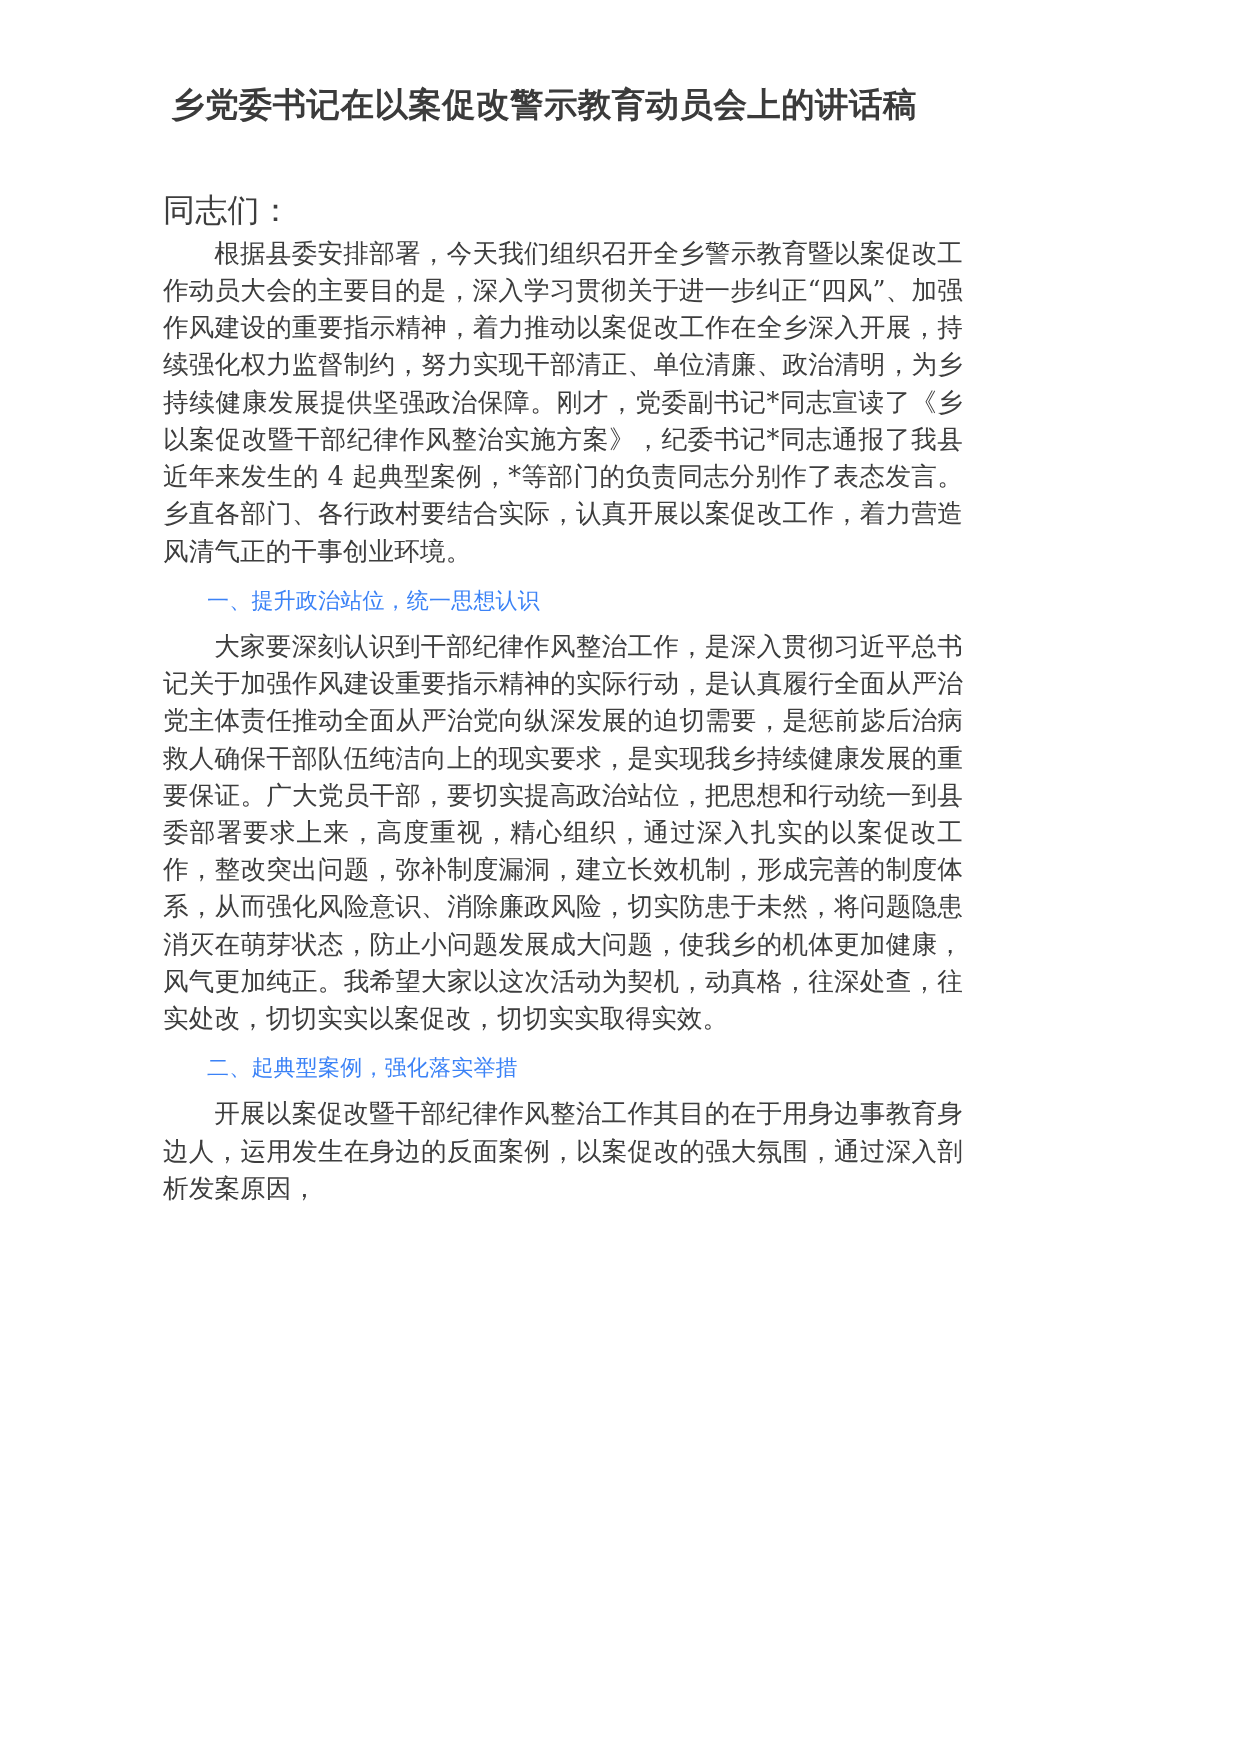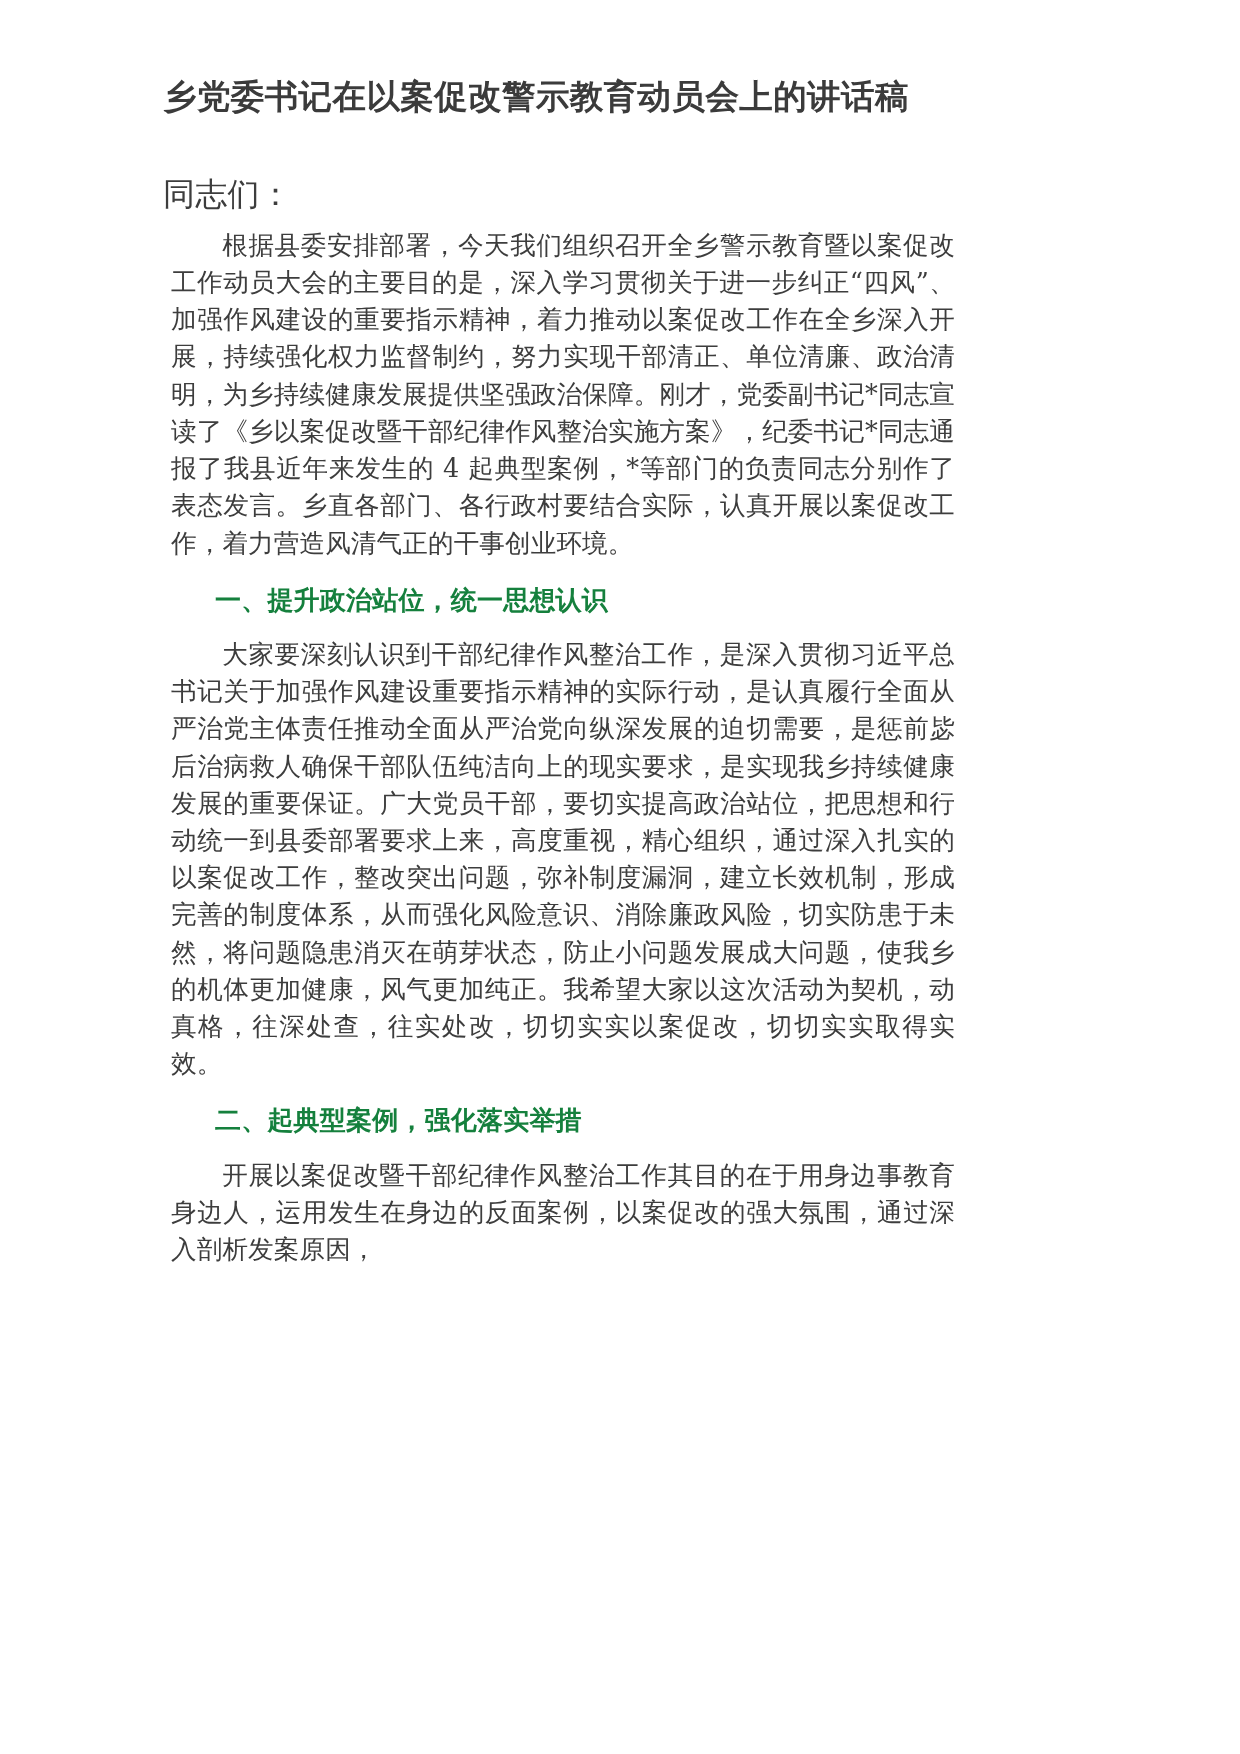--- a/index.html
+++ b/index.html
@@ -23,52 +23,52 @@
     width: 800px;
   }
   .doc-title {
     font-family: "DejaVu Sans", "Liberation Sans", sans-serif;
     font-weight: bold;
     font-size: 33.5px;
     line-height: 1.25;
     color: #3b3b3b;
     letter-spacing: 0.4px;
     text-align: left;
-    margin: 0;
+    margin: 8px;
     padding-top: 76px;
     white-space: nowrap;
   }
   .salutation {
     font-family: "DejaVu Serif", "Liberation Serif", serif;
     font-size: 32px;
     line-height: 1.0;
     color: #3d3d3d;
     margin: 0;
     padding-top: 60px;
     letter-spacing: 0.2px;
   }
   p.body-para {
     font-family: "DejaVu Serif", "Liberation Serif", serif;
     font-size: 25.6px;
     line-height: 37.2px;
     color: #3d3d3d;
-    margin: 8px;
+    margin: 0;
     padding-top: 9px;
     text-align: justify;
     text-justify: inter-ideograph;
     text-indent: 2em;
     letter-spacing: 0.1px;
     word-break: break-all;
   }
   h2.section-heading {
     font-family: "DejaVu Serif", "Liberation Serif", serif;
-    font-weight: bold;
-    font-size: 26px;
+    font-weight: normal;
+    font-size: 22px;
     line-height: 37.2px;
-    color: #15803d;
+    color: #3b82f6;
     margin: 0;
     padding-top: 12px;
     text-indent: 2em;
     letter-spacing: 0.2px;
     white-space: nowrap;
   }
 </style>
 </head>
 <body>
 

